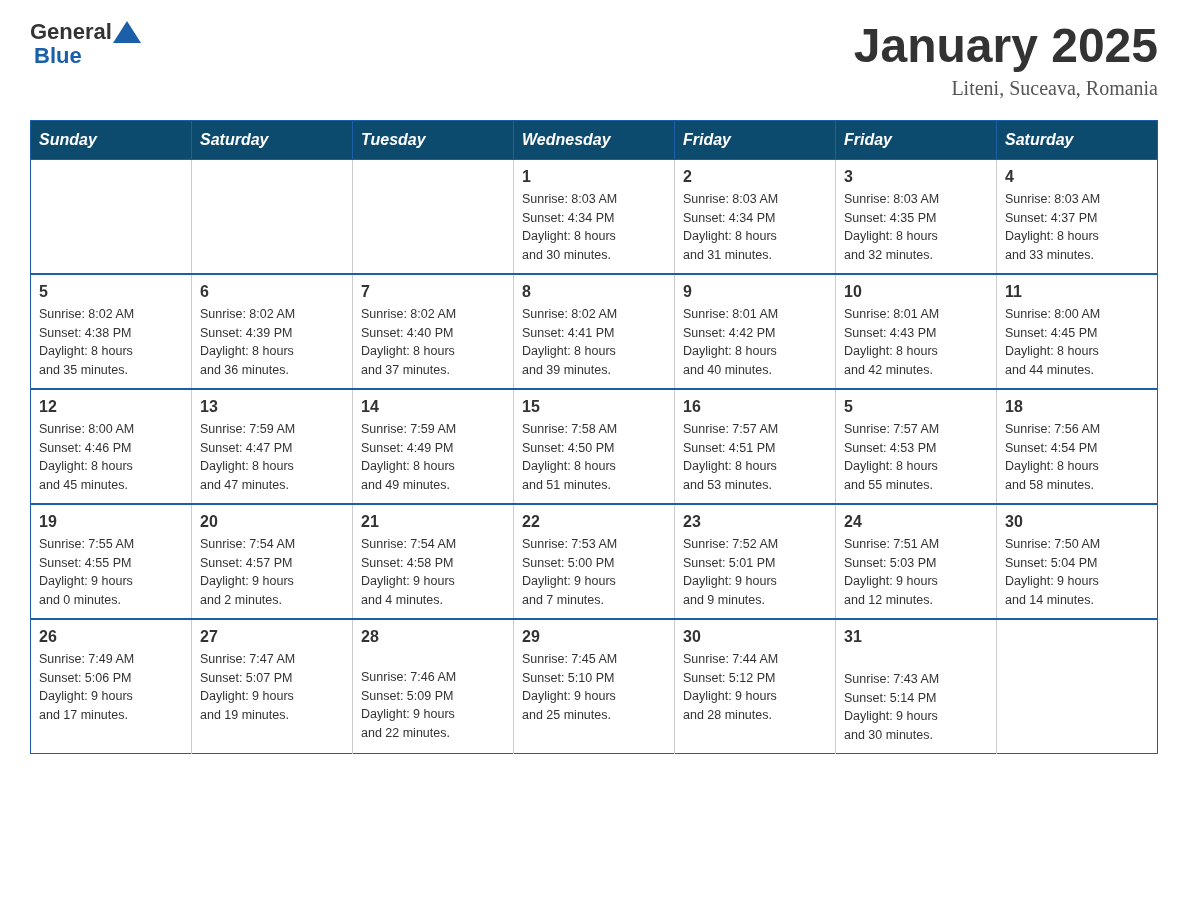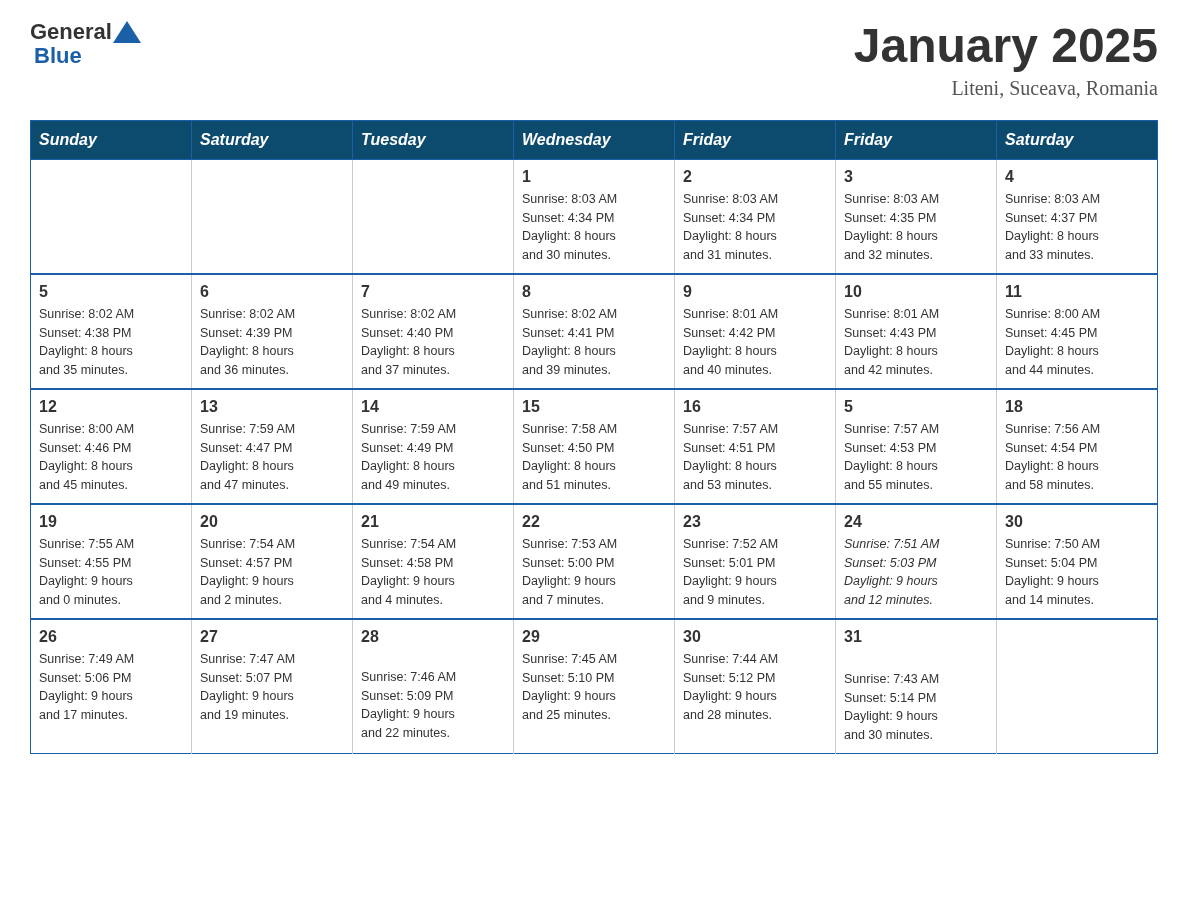--- a/index.html
+++ b/index.html
@@ -294,21 +294,21 @@
         </td>
         <td>
           <span class="day-number">23</span>
           <div class="day-info" style="white-space: pre-line;">Sunrise: 7:52 AM
 Sunset: 5:01 PM
 Daylight: 9 hours
 and 9 minutes.</div>
         </td>
         <td>
           <span class="day-number">24</span>
-          <div class="day-info" style="white-space: pre-line; font-style: italic;">Sunrise: 7:51 AM
+          <div class="day-info" style="white-space: pre-line;">Sunrise: 7:51 AM
 Sunset: 5:03 PM
 Daylight: 9 hours
 and 12 minutes.</div>
         </td>
         <td>
           <span class="day-number">30</span>
           <div class="day-info" style="white-space: pre-line;">Sunrise: 7:50 AM
 Sunset: 5:04 PM
 Daylight: 9 hours
 and 14 minutes.</div>

